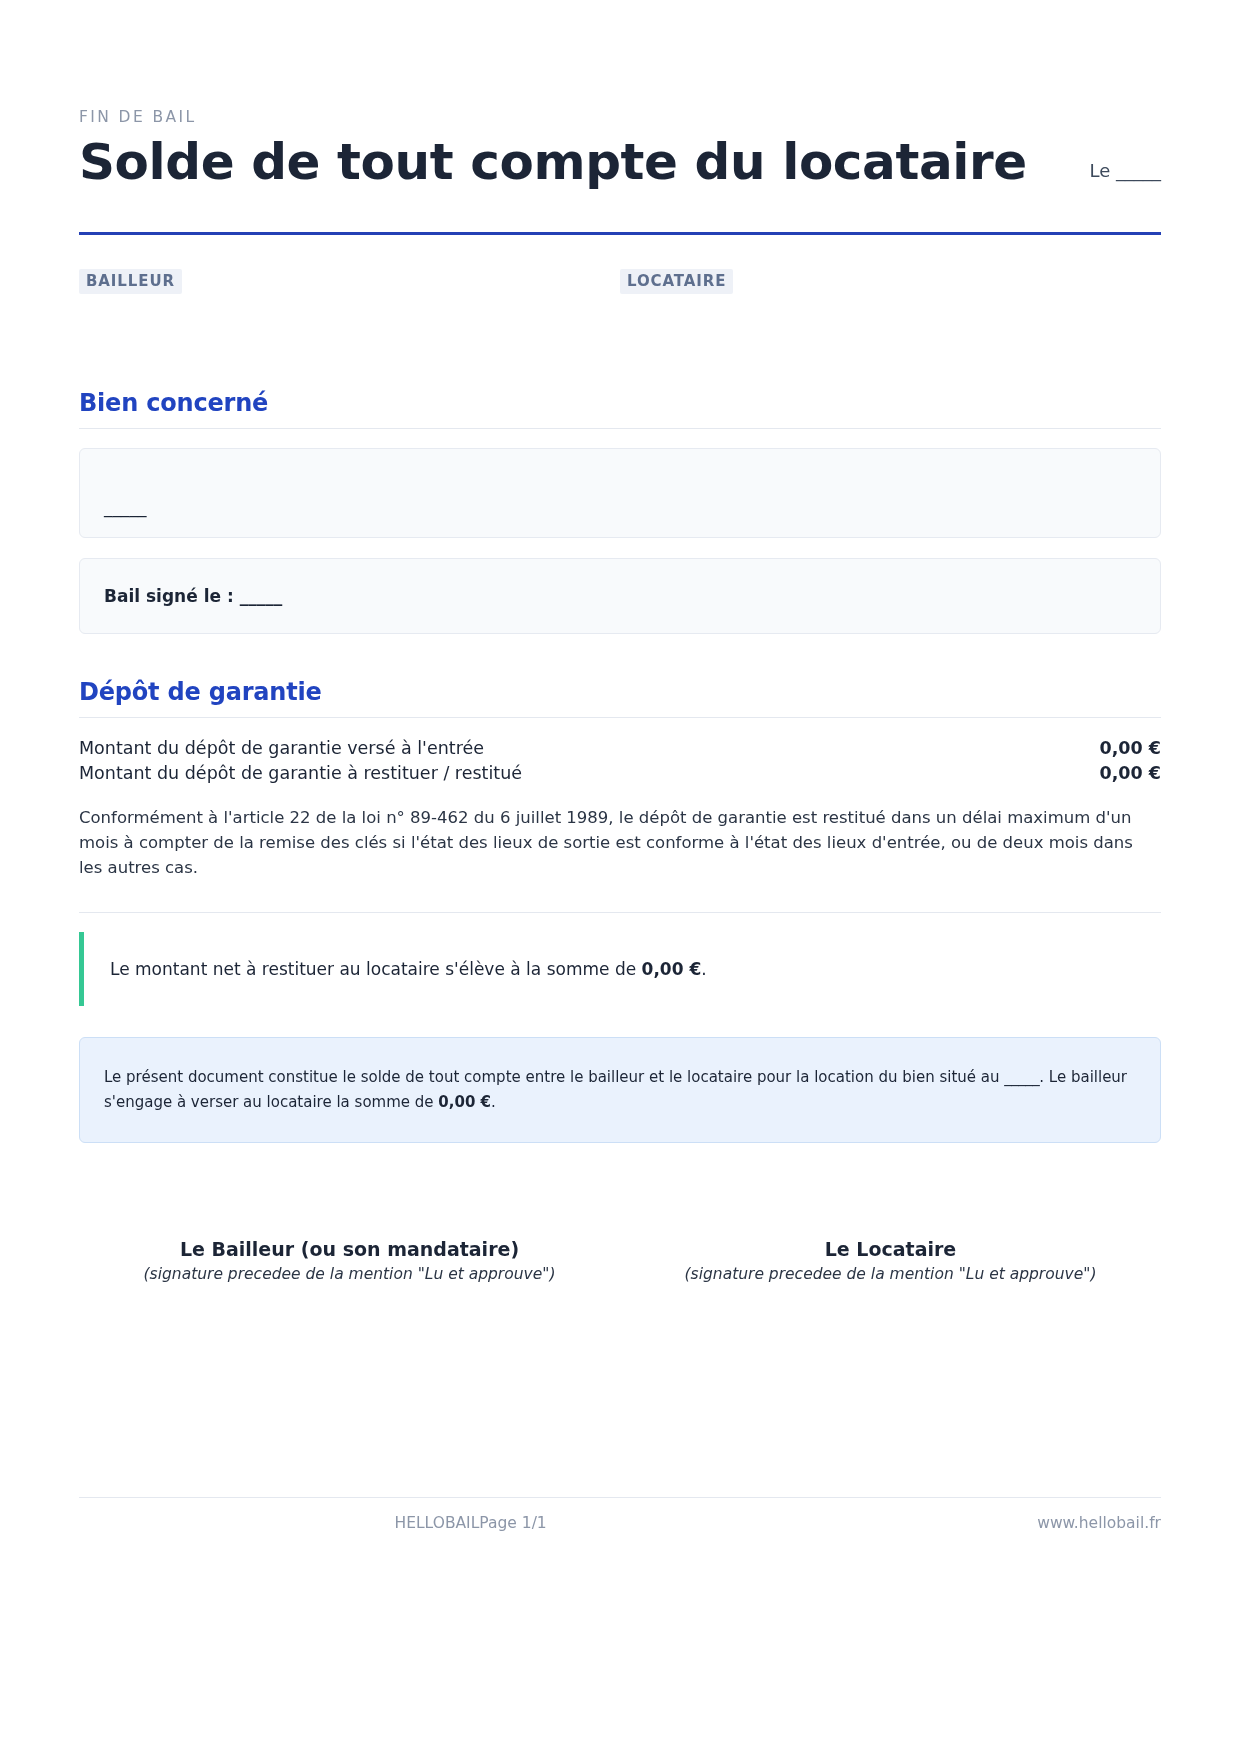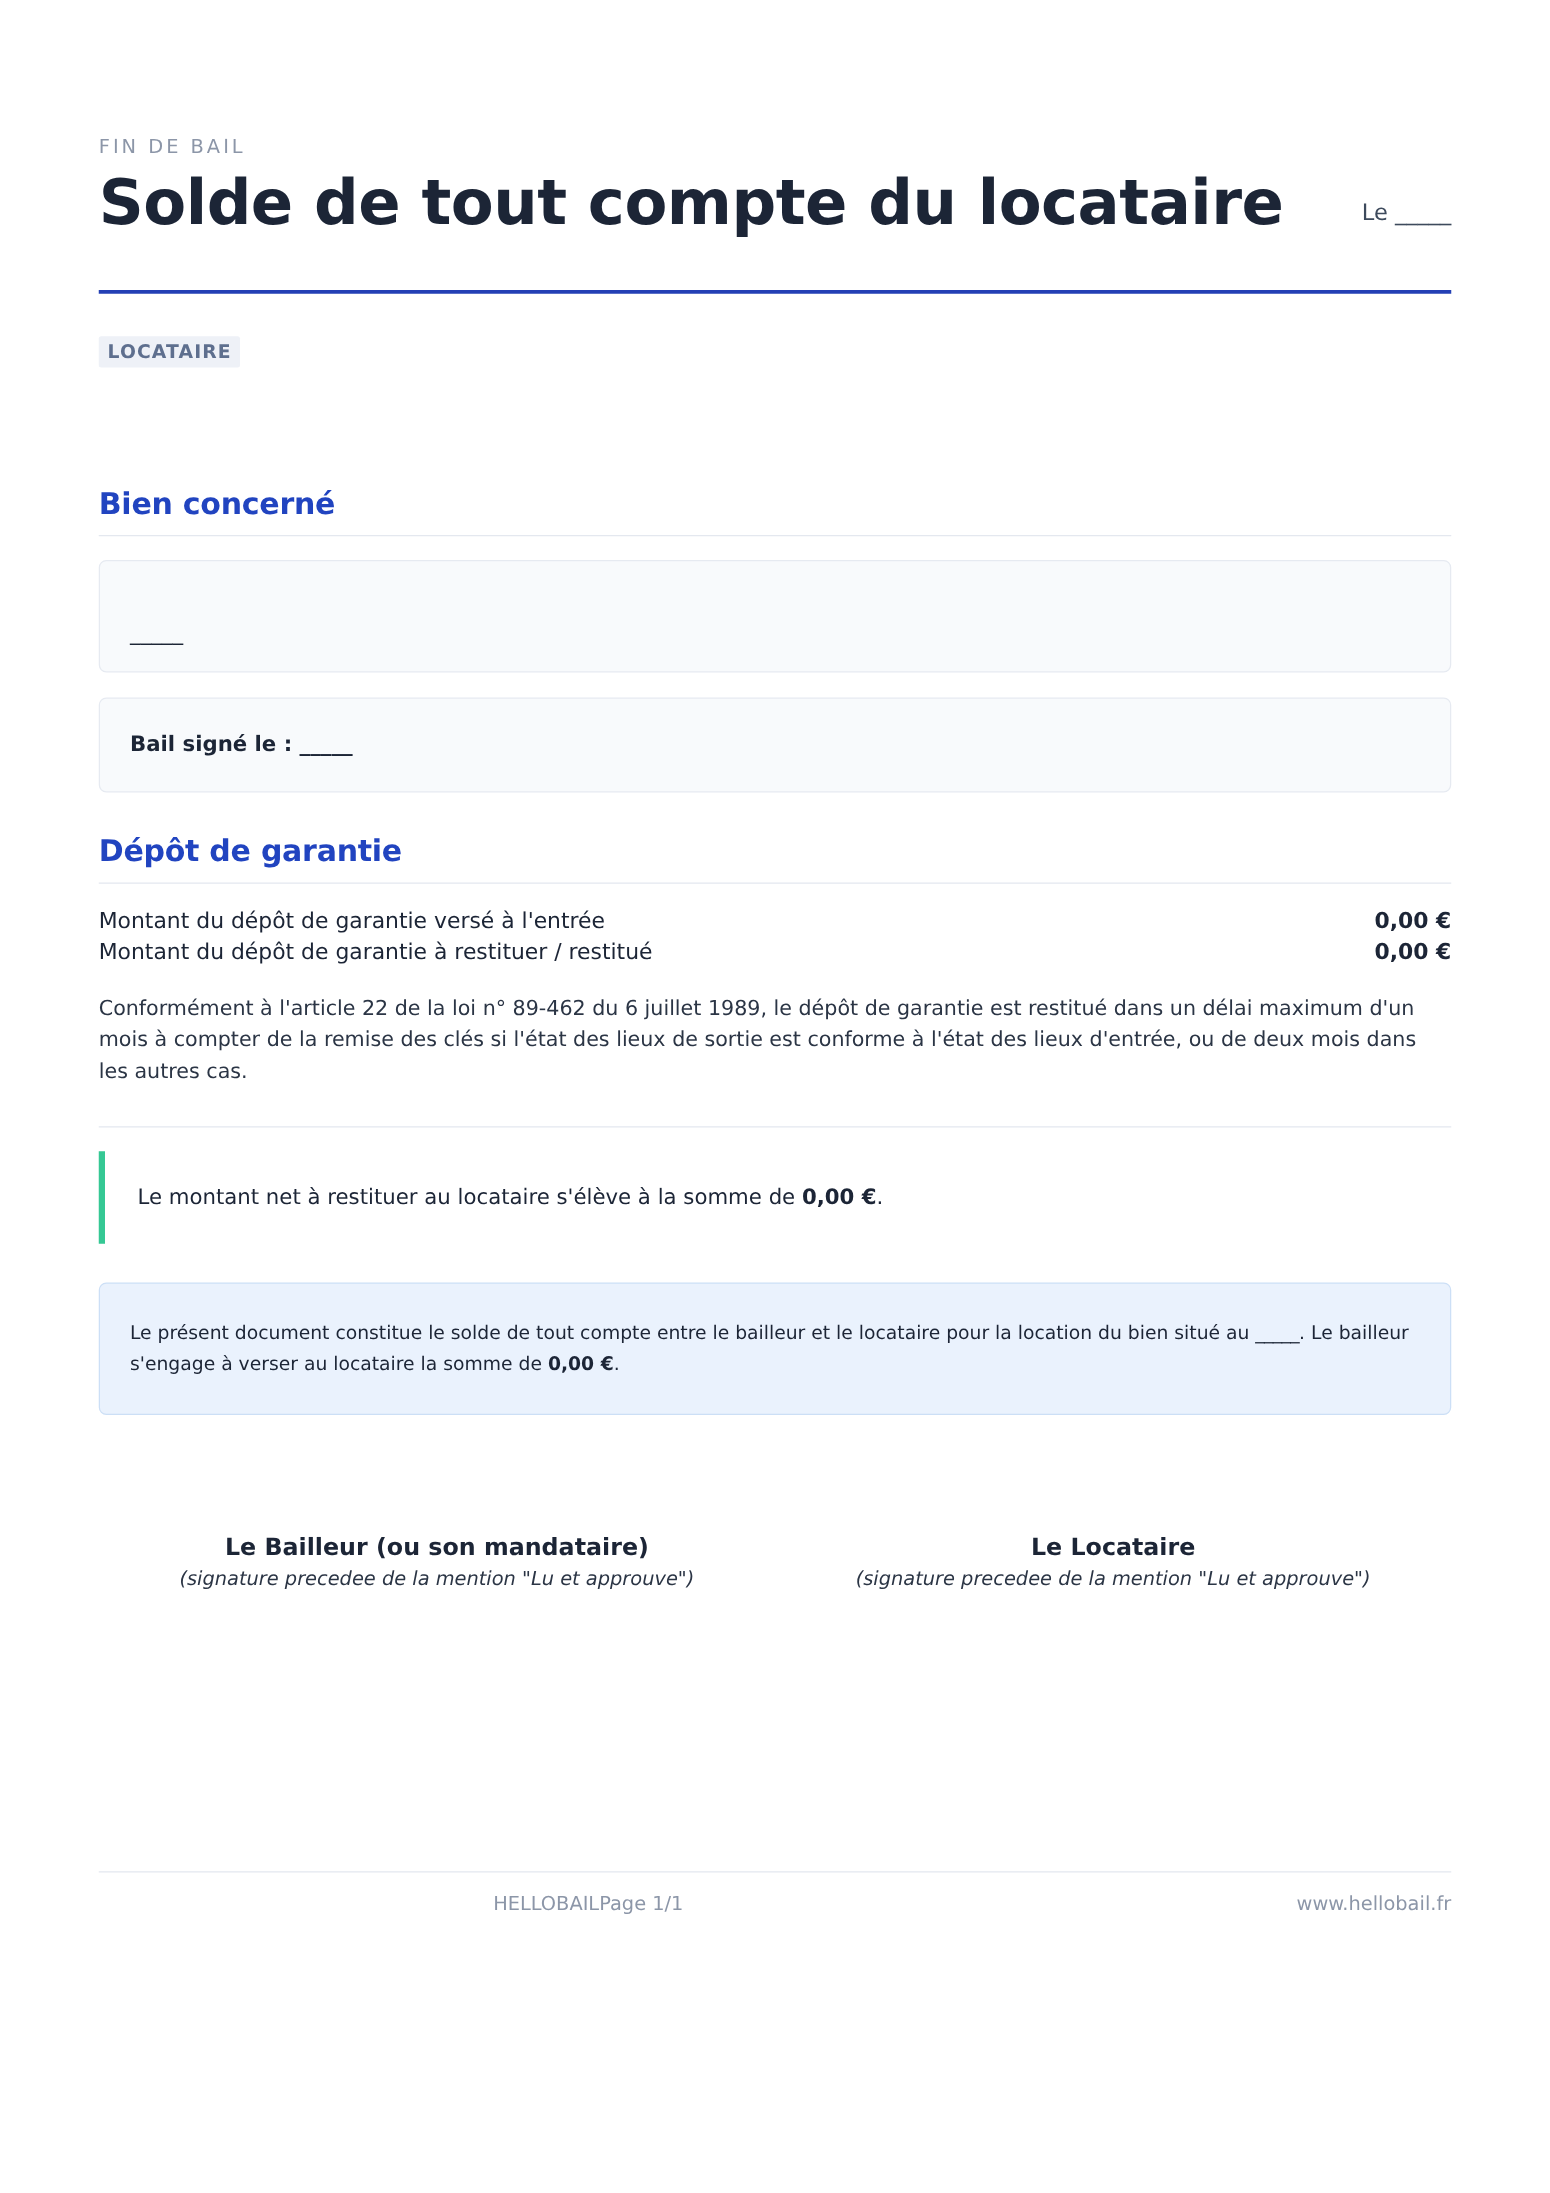--- a/index.html
+++ b/index.html
@@ -111,21 +111,21 @@
     color: #1c2536;
     margin-bottom: 20px;
   }
   .panel-bail {
     min-height: 76px;
     display: flex;
     align-items: center;
     font-size: 17px;
     font-weight: 700;
     color: #1c2536;
-    margin-bottom: 33px;
+    margin-bottom: 44px;
   }
 
   
   .amount-row {
     display: flex;
     justify-content: space-between;
     align-items: baseline;
     font-size: 17.5px;
     color: #1c2536;
     padding: 1px 0 4px 0;
@@ -219,20 +219,23 @@
     <div class="header-left">
       <div class="eyebrow">FIN DE BAIL</div>
       <div class="doc-title">Solde de tout compte du locataire</div>
     </div>
     <div class="header-right">Le _____</div>
   </div>
   <div class="header-rule"></div>
 
   <div class="parties">
     <div class="party">
+      <span class="party-badge">BAILLEUR</span>
+    </div>
+    <div class="party">
       <span class="party-badge">LOCATAIRE</span>
     </div>
   </div>
 
   <div class="section">
     <div class="section-title">Bien concerné</div>
     <div class="section-rule"></div>
     <div class="panel panel-address">
       <span>_____</span>
     </div>

